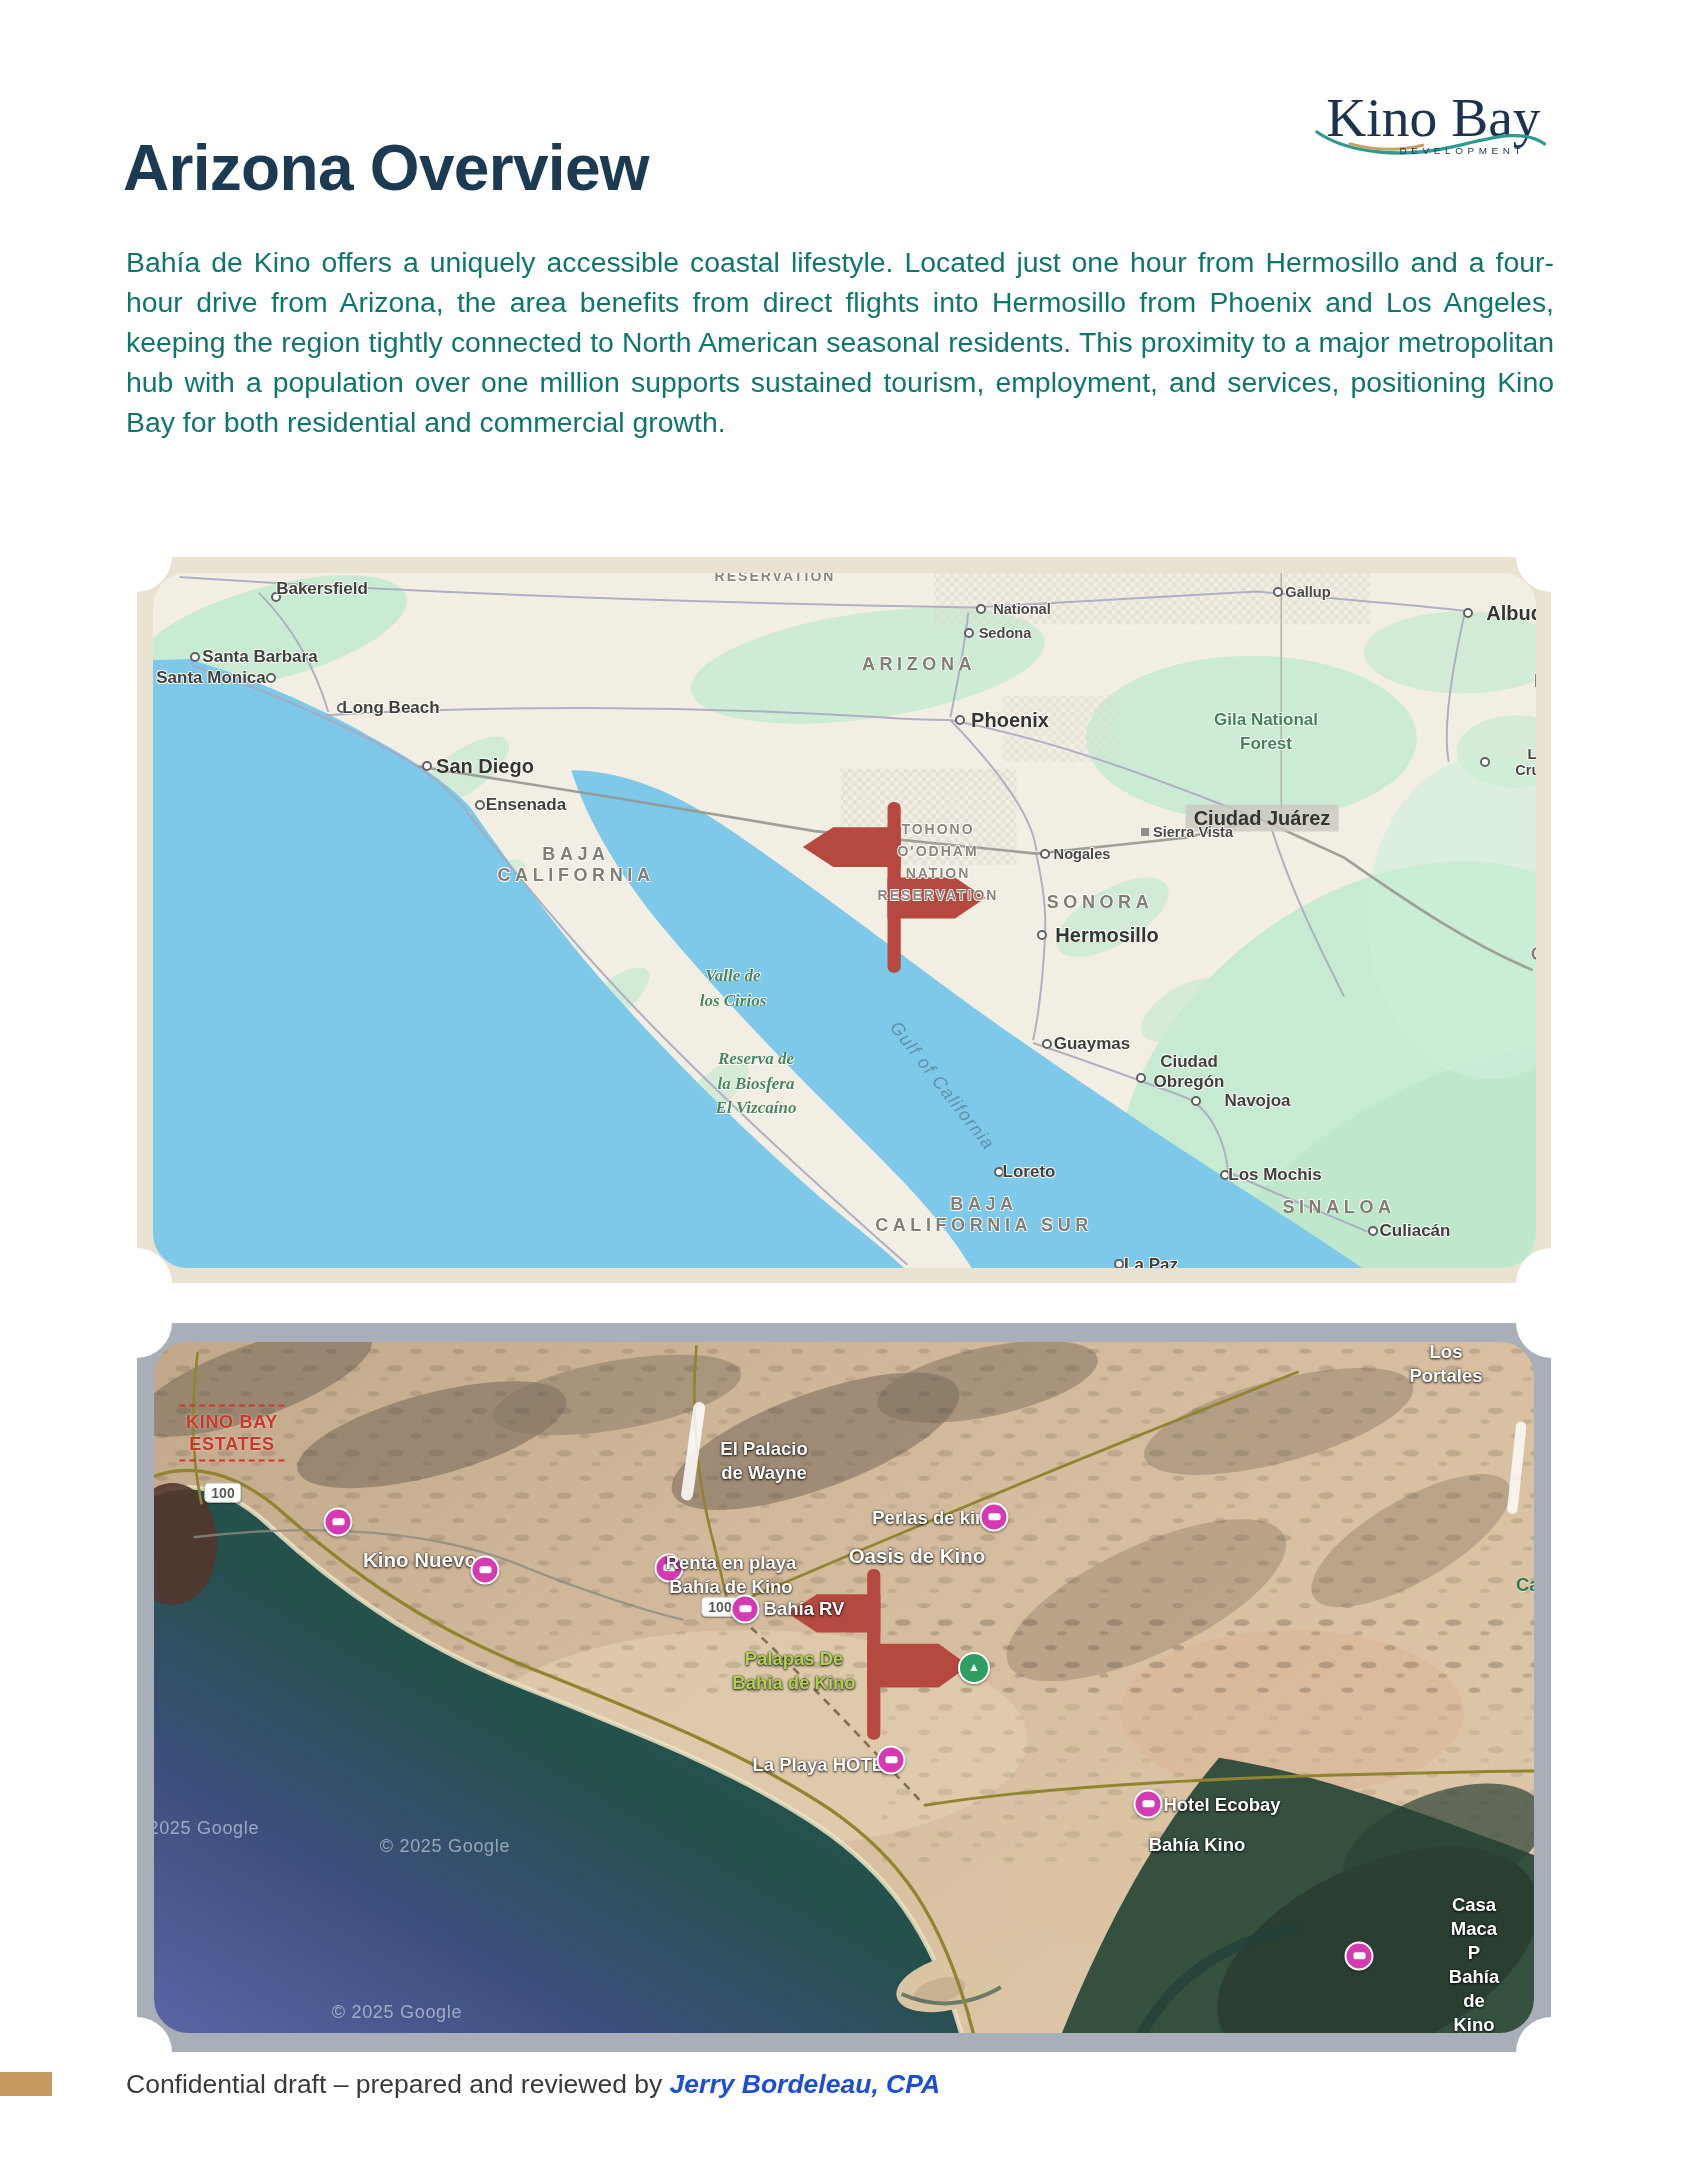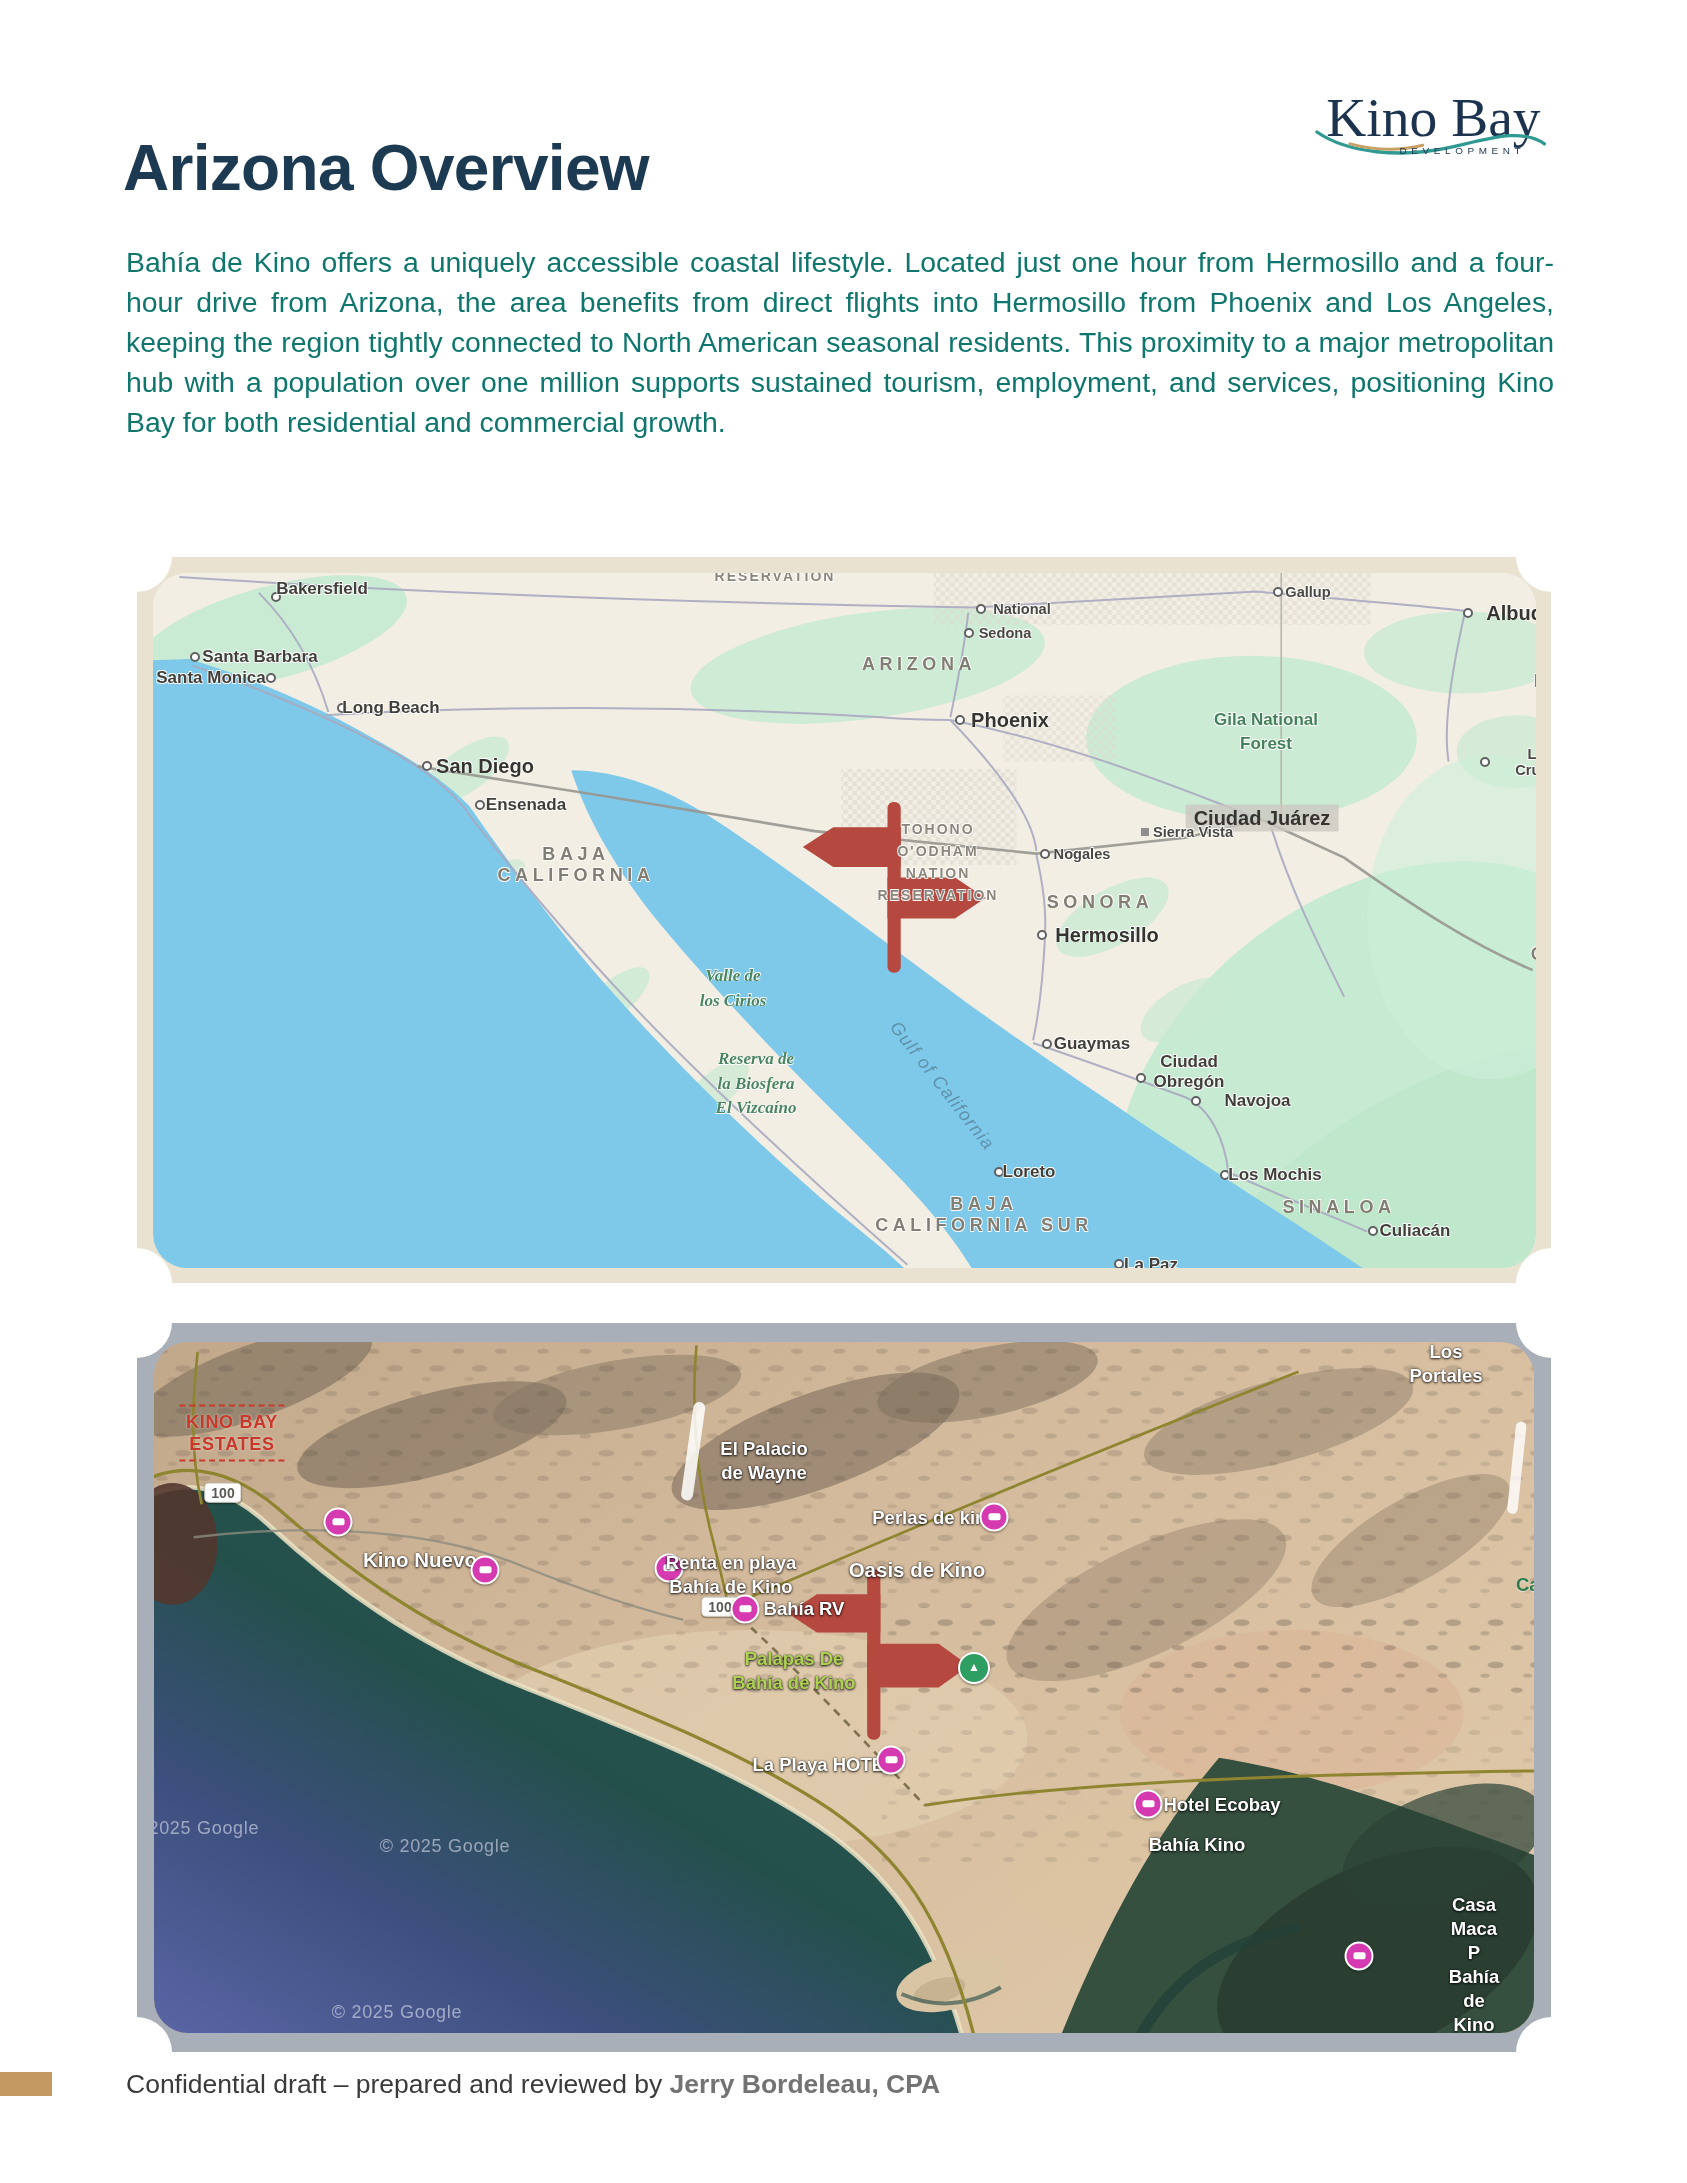--- a/index.html
+++ b/index.html
@@ -70,21 +70,21 @@
   .pink::after{content:"";position:absolute;left:50%;top:50%;transform:translate(-50%,-50%);
     width:12px;height:6.6px;border-radius:2px;background:#fff;}
   .greenpin{width:32px;height:32px;border-radius:50%;background:#2f9e63;border:2.6px solid #fff;
     box-sizing:border-box;box-shadow:0 1.3px 2.6px rgba(0,0,0,.4);color:#fff;font-size:12px;
     line-height:26.5px;text-align:center;}
   .greenpin::after{content:"▲";}
 
   
   #footer-bar{left:0;top:2072px;width:52px;height:24px;background:#c49a62;}
   #footer-text{left:126px;top:2069px;font-size:26.5px;color:#3a3a3a;}
-  #footer-text b{color:#737373;}
+  #footer-text b{color:#1d4ed8;font-style:italic;}
 </style>
 </head>
 <body>
 
 <div class="abs" id="page-title">Arizona Overview</div>
 
 <div class="abs" id="logo">
   <svg viewBox="0 0 372 142" width="246" height="94">
     <text x="26" y="80" font-family="Liberation Serif, serif" font-size="84" fill="#1c334f"><tspan id="logo-name">Kino Bay</tspan></text>
     <path d="M 12 74 C 58 106, 140 114, 215 97 C 276 83, 322 68, 356 92" stroke="#2f9a92" stroke-width="5" fill="none" stroke-linecap="round"></path>
@@ -317,21 +317,21 @@
         <div class="shield" style="left: 69px; top: 151px;">100</div>
         <div class="shield" style="left: 566px; top: 265px;">100</div>
         <div class="sat sat-lg" style="left: 266px; top: 218px;">Kino Nuevo</div>
         <div class="pink" style="left: 331px; top: 228px;"></div>
         <div class="pink" style="left: 184px; top: 180px;"></div>
         <div class="pink" style="left: 515px; top: 226px;"></div>
         <div class="sat" style="left: 577px; top: 233px;">Renta en playa
 Bahía de Kino</div>
         <div class="pink" style="left: 591px; top: 267px;"></div>
         <div class="sat" style="left: 650px; top: 267px;">Bahía RV</div>
-        <div class="sat sat-lg" style="left: 763px; top: 228px;">Oasis de Kino</div>
+        <div class="sat sat-lg" style="left: 763px; top: 214px;">Oasis de Kino</div>
         <div class="sat" style="left: 781px; top: 176px;">Perlas de kino</div>
         <div class="pink" style="left: 840px; top: 175px;"></div>
         <div class="sat" style="left: 1292px; top: 22.5px;">Los Portales</div>
         <div class="sat sat-green" style="left: 1401px; top: 231px;">Mi Cabañita</div>
         <div class="sat" style="left: 610px; top: 119px;">El Palacio
 de Wayne</div>
         <div class="greenpin" style="left: 820px; top: 326px;"></div>
         <div class="sat sat-lime" style="left: 640px; top: 329px;">Palapas De
 Bahía de Kino</div>
         <div class="sat" style="left: 670px; top: 423px;">La Playa HOTEL</div>

